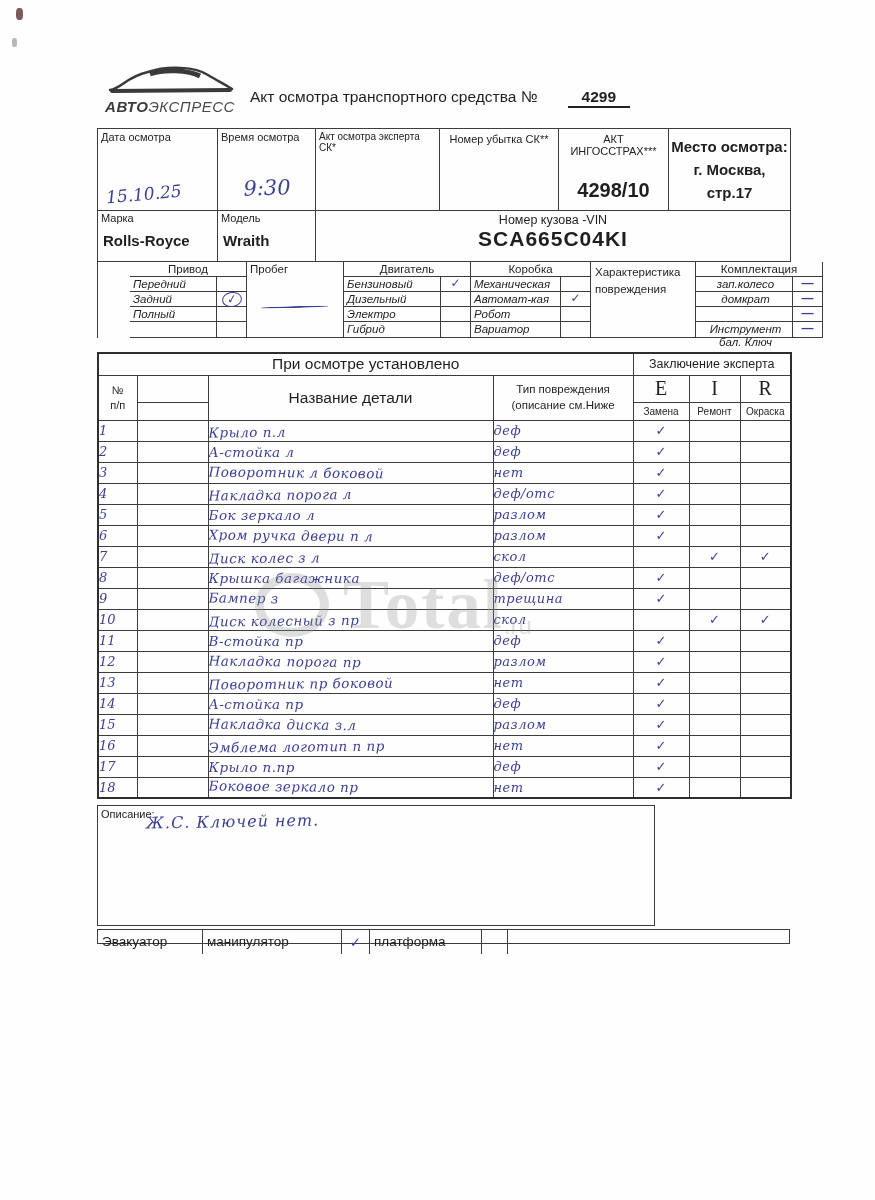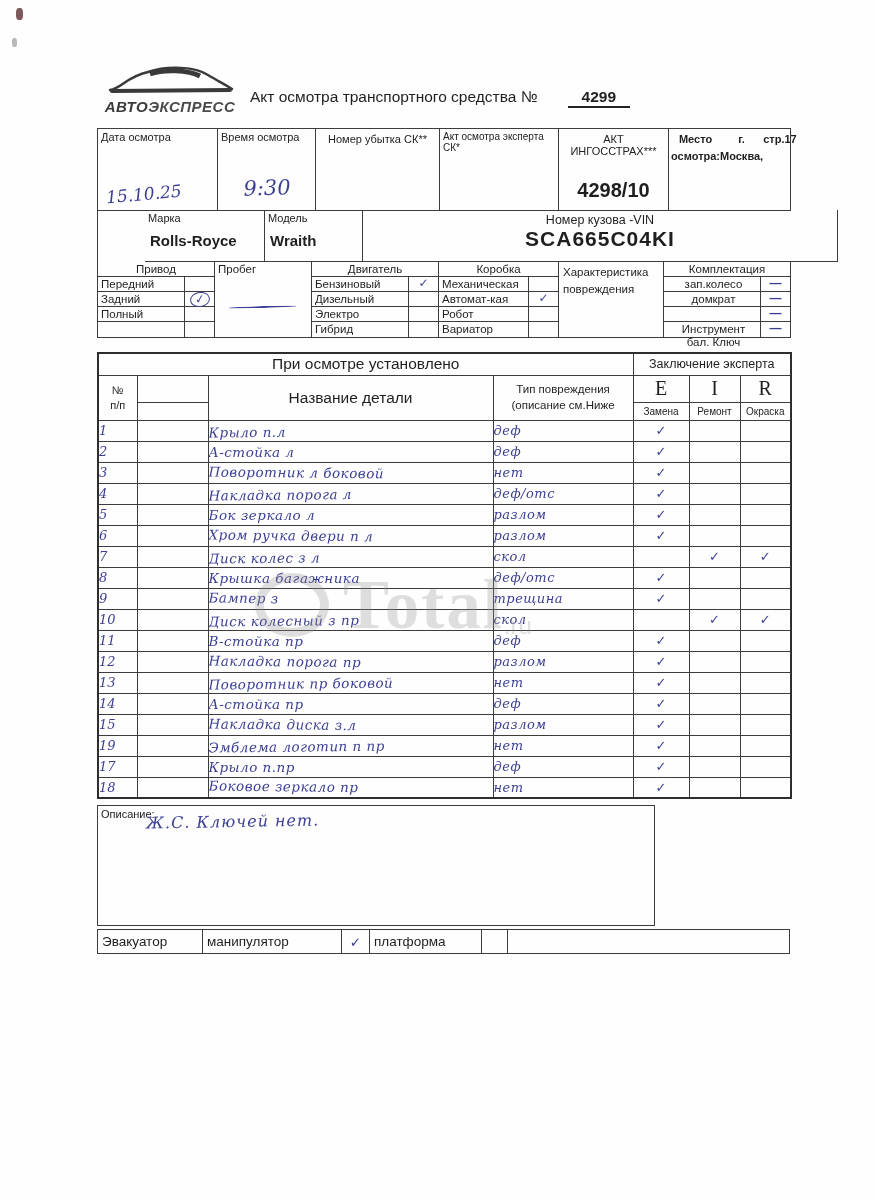--- a/index.html
+++ b/index.html
@@ -10,46 +10,46 @@
   }
   
   .speck1 { position:absolute; left:16px; top:8px; width:7px; height:12px; background:#5c3033; border-radius:40%; opacity:.8; }
   .speck2 { position:absolute; left:12px; top:38px; width:5px; height:9px; background:#8a8a8a; border-radius:40%; opacity:.6; }
 
   
   .logo { position:absolute; left:100px; top:62px; width:140px; text-align:center; }
   .logo svg { display:block; margin:0 auto; }
   .logo-text { font-style:italic; font-size:15px; letter-spacing:.5px; color:#3a3a3a; white-space:nowrap; margin-top:-2px; }
   .logo-text .b { font-weight:700; }
-  .logo-text .r { font-weight:700; color:#4a4a4a; }
+  .logo-text .r { font-weight:400; color:#4a4a4a; }
   .title-wrap { position:absolute; left:250px; top:88px; width:560px; font-size:15.5px; }
   .title-num { font-weight:700; border-bottom:2px solid #222; padding:0 14px 1px 14px; margin-left:26px; }
 
   
   .grid { position:absolute; display:grid; border-top:1.5px solid #3c3c3c; border-left:1.5px solid #3c3c3c; }
   .grid > .cell { border-right:1.5px solid #3c3c3c; border-bottom:1.5px solid #3c3c3c; position:relative; }
   .lab { font-size:11px; padding:2px 3px; color:#222; }
   .hw { font-family:"DejaVu Serif", serif; font-style:italic; color:#3b3f94; }
   .check { font-family:"DejaVu Sans", sans-serif; color:#3b3f94; font-weight:700; }
 
   
   .v-date { position:absolute; left:8px; bottom:6px; font-size:17px; transform:rotate(-5deg); }
   .v-time { position:absolute; left:50%; bottom:10px; transform:translateX(-50%) rotate(-2deg); font-size:21px; }
   .v-ingos { position:absolute; left:0; right:0; bottom:8px; text-align:center; font-weight:700; font-size:20px; }
-  .v-place { display:flex; flex-direction:row; justify-content:space-between; height:100%; text-align:center; font-size:11px; font-weight:600; line-height:1.55; padding:2px; }
+  .v-place { display:flex; flex-direction:column; justify-content:center; height:100%; text-align:center; font-size:15px; font-weight:600; line-height:1.55; padding:2px; }
   .v-brand { position:absolute; left:5px; top:22px; font-weight:700; font-size:15px; }
   .v-vinlab { text-align:center; font-size:12.5px; padding-top:3px; }
   .v-vin { text-align:center; font-weight:700; font-size:21px; letter-spacing:1px; margin-top:0; }
 
   
   .sec-h { text-align:center; font-size:11.5px; border-bottom:1px solid #3c3c3c; height:15px; line-height:14px; }
   .sec-h.noline { border-bottom:none; text-align:left; padding-left:3px; }
   .opt { display:flex; height:15px; border-bottom:1px solid #3c3c3c; font-size:11.5px; line-height:14px; }
   .opt:last-child { border-bottom:none; }
-  .opt .nm { flex:1; padding-left:3px; }
+  .opt .nm { flex:1; padding-left:3px;font-style:italic; }
   .opt .mk { width:30px; border-left:1px solid #3c3c3c; text-align:center; position:relative; font-size:12px; line-height:13px; }
   .circled { display:inline-block; border:1.5px solid #3b3f94; border-radius:50%; width:20px; height:15px; line-height:13px; transform:rotate(-8deg); }
   .dash-mk { color:#3b3f94; font-weight:700; }
   .mileage-line { position:absolute; left:15%; right:15%; top:58%; border-top:2px solid #3b3f94; transform:rotate(-1.5deg); border-radius:50%; }
   .dmg-lab { font-size:11.5px; padding:2px 4px; line-height:1.5; }
 
   
   table.main { position:absolute; left:97px; top:352px; width:693px; border-collapse:collapse; table-layout:fixed;padding-left:30px; }
   table.main td { border:1px solid #3c3c3c; padding:0; vertical-align:middle; overflow:hidden; }
   table.main { border:2.5px solid #2e2e2e; }
@@ -62,21 +62,21 @@
   td.c-sub { font-size:10px; text-align:center; height:18px; }
   tbody td { height:21px; }
   .hw-num { font-size:13px; padding-left:6px; }
   .hw-name { font-size:13.5px; padding-left:8px; letter-spacing:.5px; white-space:nowrap; }
   .hw-type { font-size:13px; padding-left:6px; letter-spacing:.5px; white-space:nowrap; }
   .hw-ck { text-align:center; font-size:13px; }
 
   
   .descr { position:absolute; left:97px; top:805px; width:558px; height:121px; border:1.5px solid #3c3c3c; }
   .descr .hw-d { position:absolute; left:48px; top:6px; font-size:16px; letter-spacing:1px; transform:rotate(-1deg); }
-  .transport { position:absolute; left:97px; top:929px; width:693px; height:25px; display:grid; grid-template-columns:105px 139px 28px 112px 26px auto; border:1.5px solid #3c3c3c; }
+  .transport { position:absolute; left:97px; top:929px; width:693px; height:15px; display:grid; grid-template-columns:105px 139px 28px 112px 26px auto; border:1.5px solid #3c3c3c; }
   .transport > div { border-right:1.5px solid #3c3c3c; font-size:13.5px; line-height:24px; padding-left:4px; }
   .transport > div:last-child { border-right:none; }
 
   
   .watermark { position:absolute; left:255px; top:560px; width:430px; height:90px; opacity:.28; pointer-events:none; color:#8f8f8f; display:flex; align-items:center; }
   .watermark .ring { width:74px; height:64px; border:9px solid #8f8f8f; border-radius:50%; margin-right:14px; }
   .watermark .wm-text { font-size:69px; font-weight:700; font-family:"Liberation Serif", serif; letter-spacing:2px; }
   .watermark .wm-suffix { font-size:24px; align-self:flex-end; margin-bottom:10px; }
 </style>
 </head>
@@ -104,54 +104,54 @@
   <div class="grid" style="left:97px; top:128px; grid-template-columns:120px 98px 124px 119px 110px 122px; grid-auto-rows:82px;">
     <div class="cell">
       <div class="lab">Дата осмотра</div>
       <div class="hw v-date">15.10.25</div>
     </div>
     <div class="cell">
       <div class="lab">Время осмотра</div>
       <div class="hw v-time">9:30</div>
     </div>
     <div class="cell">
+      <div class="lab" style="font-size:10px;">Акт осмотра эксперта СК*</div>
+    </div>
+    <div class="cell">
       <div class="lab" style="text-align:center; padding-top:4px;">Номер убытка СК**</div>
-    </div>
-    <div class="cell">
-      <div class="lab" style="font-size:10px;">Акт осмотра эксперта СК*</div>
     </div>
     <div class="cell">
       <div class="lab" style="text-align:center; padding-top:4px;">АКТ ИНГОССТРАХ***</div>
       <div class="v-ingos">4298/10</div>
     </div>
     <div class="cell">
       <div class="v-place">
         <span>Место осмотра:</span>
         <span>г. Москва,</span>
         <span>стр.17</span>
       </div>
     </div>
   </div>
 
-  <div class="grid" style="left:97px; top:210px; grid-template-columns:120px 98px 475px; grid-auto-rows:52px; border-top:none;padding-left:47px;">
+  <div class="grid" style="left:97px; top:210px; grid-template-columns:120px 98px 475px; grid-auto-rows:52px; border-top:none;">
     <div class="cell">
       <div class="lab">Марка</div>
       <div class="v-brand">Rolls-Royce</div>
     </div>
     <div class="cell">
       <div class="lab">Модель</div>
       <div class="v-brand">Wraith</div>
     </div>
     <div class="cell">
       <div class="v-vinlab">Номер кузова -VIN</div>
       <div class="v-vin">SCA665C04KI</div>
     </div>
   </div>
 
-  <div class="grid" style="left:97px; top:262px; grid-template-columns:117px 97px 127px 120px 105px 127px; grid-auto-rows:76px; border-top:none;">
+  <div class="grid" style="left:97px; top:262px; grid-template-columns:117px 97px 127px 120px 105px 127px; grid-auto-rows:76px; border-top:none;padding-left:32px;">
     <div class="cell">
       <div class="sec-h">Привод</div>
       <div class="opt">
           <span class="nm">Передний</span>
           <span class="mk"><span class="check"></span></span>
         </div>
       <div class="opt">
           <span class="nm">Задний</span>
           <span class="mk"><span class="check circled">✓</span></span>
         </div>
@@ -409,21 +409,21 @@
       <td class="hw hw-num">15</td>
       <td></td>
       <td class="hw hw-name" style="transform: rotate(0.6deg);">Накладка диска з.л</td>
       <td class="hw hw-type">разлом</td>
       <td class="check hw-ck">✓</td>
       <td class="check hw-ck"></td>
       <td class="check hw-ck"></td>
     </tr>
 
     <tr>
-      <td class="hw hw-num">19</td>
+      <td class="hw hw-num">16</td>
       <td></td>
       <td class="hw hw-name" style="transform: rotate(-0.6deg);">Эмблема логотип п пр</td>
       <td class="hw hw-type">нет</td>
       <td class="check hw-ck">✓</td>
       <td class="check hw-ck"></td>
       <td class="check hw-ck"></td>
     </tr>
 
     <tr>
       <td class="hw hw-num">17</td>

